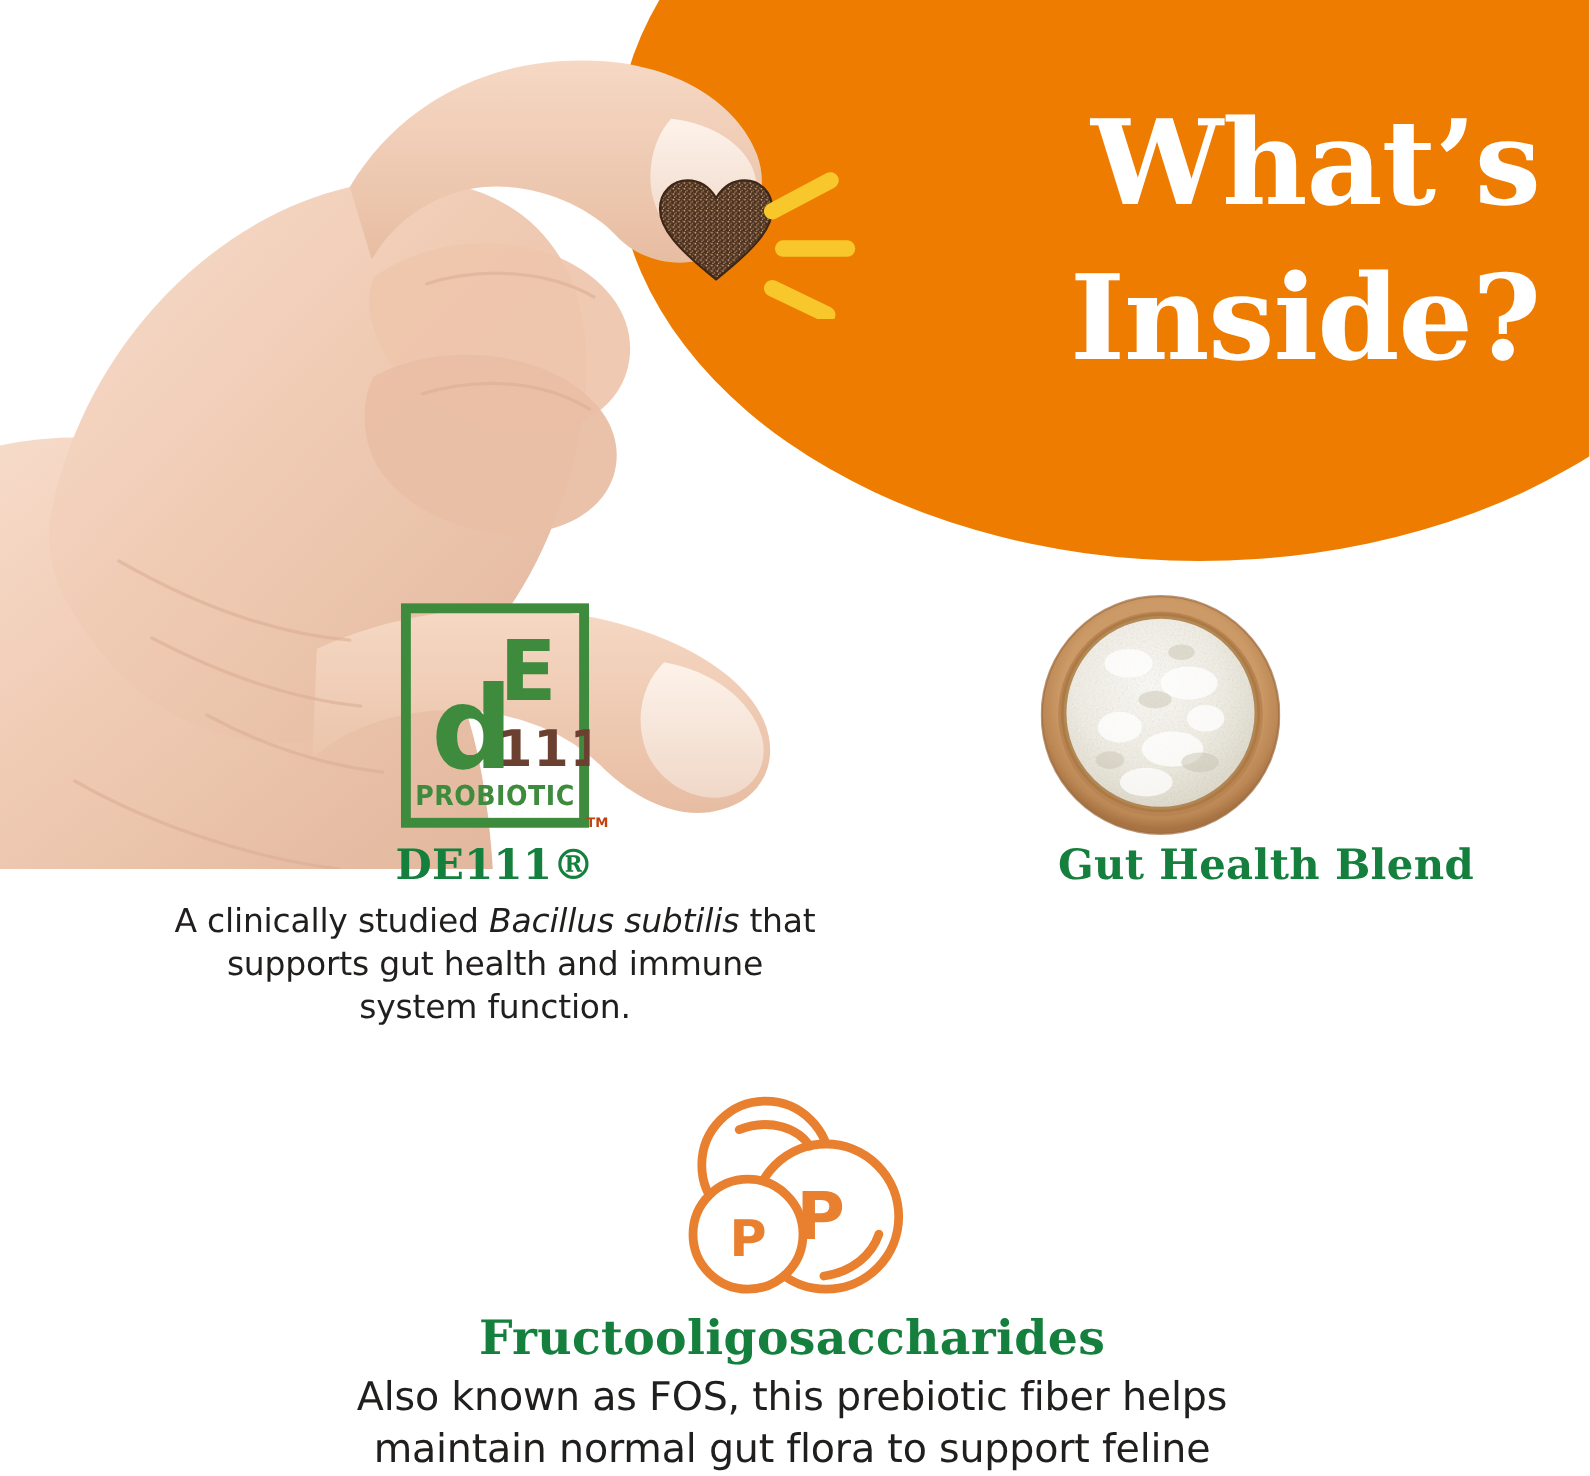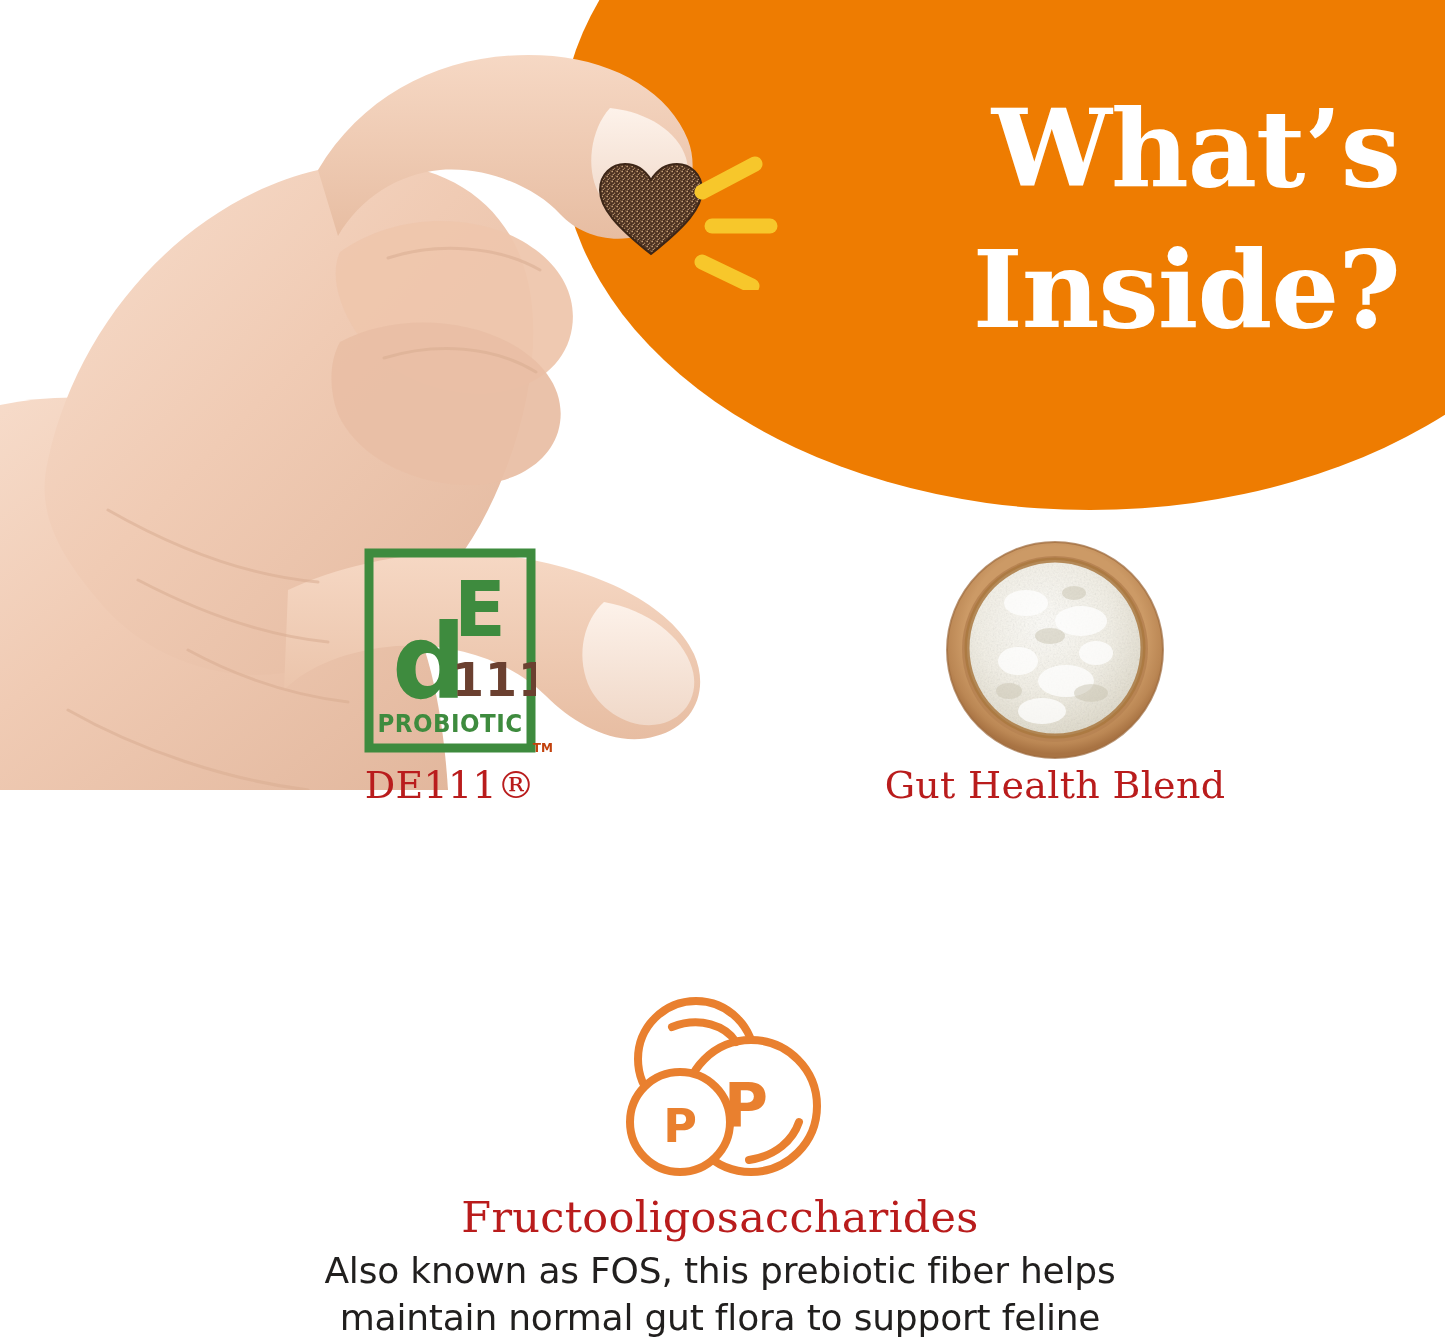--- a/index.html
+++ b/index.html
@@ -74,35 +74,35 @@
     z-index: 5;
   }
 
   
   .feature {
     position: absolute;
     text-align: center;
     z-index: 7;
   }
   .feature-de111 { left: 150px;  top: 534px; width: 600px; }
-  .feature-gut   { left: 770px;  top: 534px; width: 570px; }
+  .feature-gut   { left: 770px;  top: 534px; width: 570px; text-align: right; }
   .feature-fos   { left: 320px;  top: 985px; width: 800px; }
 
   .feature-visual {
     height: 232px;
     display: flex;
     align-items: center;
     justify-content: center;
   }
   .feature-fos .feature-visual { height: 210px; }
 
   .feature-title {
-    color: #b91c1c;
+    color: #15803d;
     font-family: "DejaVu Serif", "Liberation Serif", serif;
-    font-weight: normal;
+    font-weight: bold;
     font-size: 38px;
     line-height: 1.05;
     margin: 0 0 12px 0;
     letter-spacing: 0.3px;
   }
   .feature-fos .feature-title { font-size: 43px; margin-bottom: 8px; }
 
   .feature-body {
     color: #211f1e;
     font-family: "DejaVu Sans", "Liberation Sans", sans-serif;
@@ -259,20 +259,21 @@
           <text x="28" y="150" font-family="&quot;DejaVu Sans&quot;, &quot;Liberation Sans&quot;, sans-serif" font-size="104" font-weight="bold" fill="#3e8b3e">d</text>
 
           <text x="88" y="148" font-family="&quot;DejaVu Sans&quot;, &quot;Liberation Sans&quot;, sans-serif" font-size="46" font-weight="bold" fill="#6b4030" letter-spacing="1">111</text>
 
           <text x="86" y="184" text-anchor="middle" font-family="&quot;DejaVu Sans&quot;, &quot;Liberation Sans&quot;, sans-serif" font-size="25" font-weight="bold" fill="#3e8b3e" letter-spacing="0.5" transform="scale(0.92,1) translate(7.5,0)">PROBIOTIC</text>
         </svg>
         <span class="tm">TM</span>
       </div>
     </div>
     <h2 class="feature-title">DE111®</h2>
+    <p class="feature-body"><span>A clinically studied </span><em>Bacillus subtilis</em><span> that supports gut health and immune system function.</span></p>
   </div>
 
   <div class="feature feature-gut">
     <div class="feature-visual">
       <svg class="bowl-art" viewBox="0 0 218 218">
         <defs>
           <radialGradient id="wood" cx="50%" cy="44%" r="54%">
             <stop offset="78%" stop-color="#cc9a66"></stop>
             <stop offset="92%" stop-color="#bb8754"></stop>
             <stop offset="100%" stop-color="#a87343"></stop>

